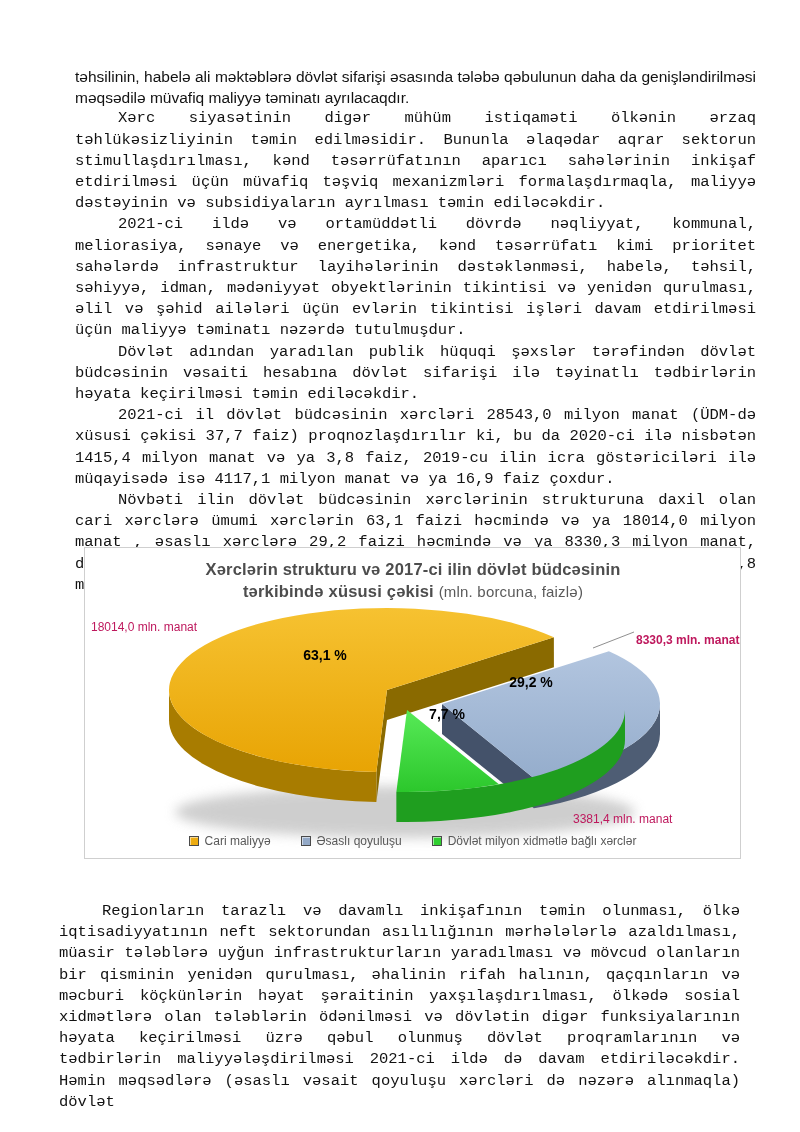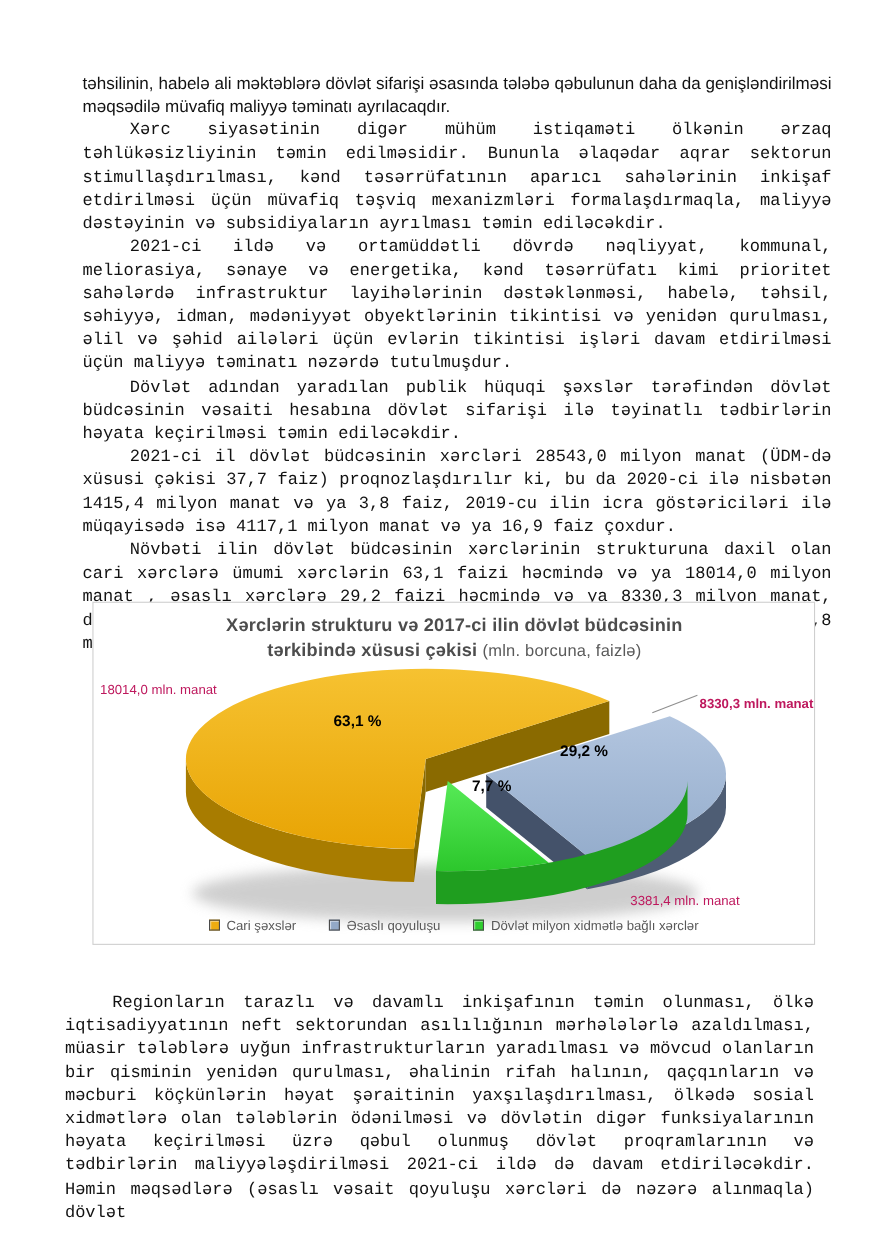--- a/index.html
+++ b/index.html
@@ -96,21 +96,21 @@
       <span class="note"> </span><span class="note">(mln. borcuna, faizlə)</span>
     </div>
 
     <div class="amount-label" style="left:6px;top:60px;">18014,0 mln. manat</div>
     <div class="amount-label" style="left:551px;top:73px;font-weight:bold;">8330,3 mln. manat</div>
     <div class="amount-label" style="left:488px;top:252px;">3381,4 mln. manat</div>
 
     <div class="legend">
       <div class="legend-item">
         <span class="swatch" id="sw0" style="background: rgb(237, 172, 17);"></span>
-        <span class="legend-label">Cari şəxslər</span>
+        <span class="legend-label">Cari maliyyə</span>
       </div>
       <div class="legend-item">
         <span class="swatch" id="sw1" style="background: rgb(147, 169, 199);"></span>
         <span class="legend-label">Əsaslı qoyuluşu</span>
       </div>
       <div class="legend-item">
         <span class="swatch" id="sw2" style="background: rgb(47, 206, 47);"></span>
         <span class="legend-label">Dövlət milyon xidmətlə bağlı xərclər</span>
       </div>
     </div>

